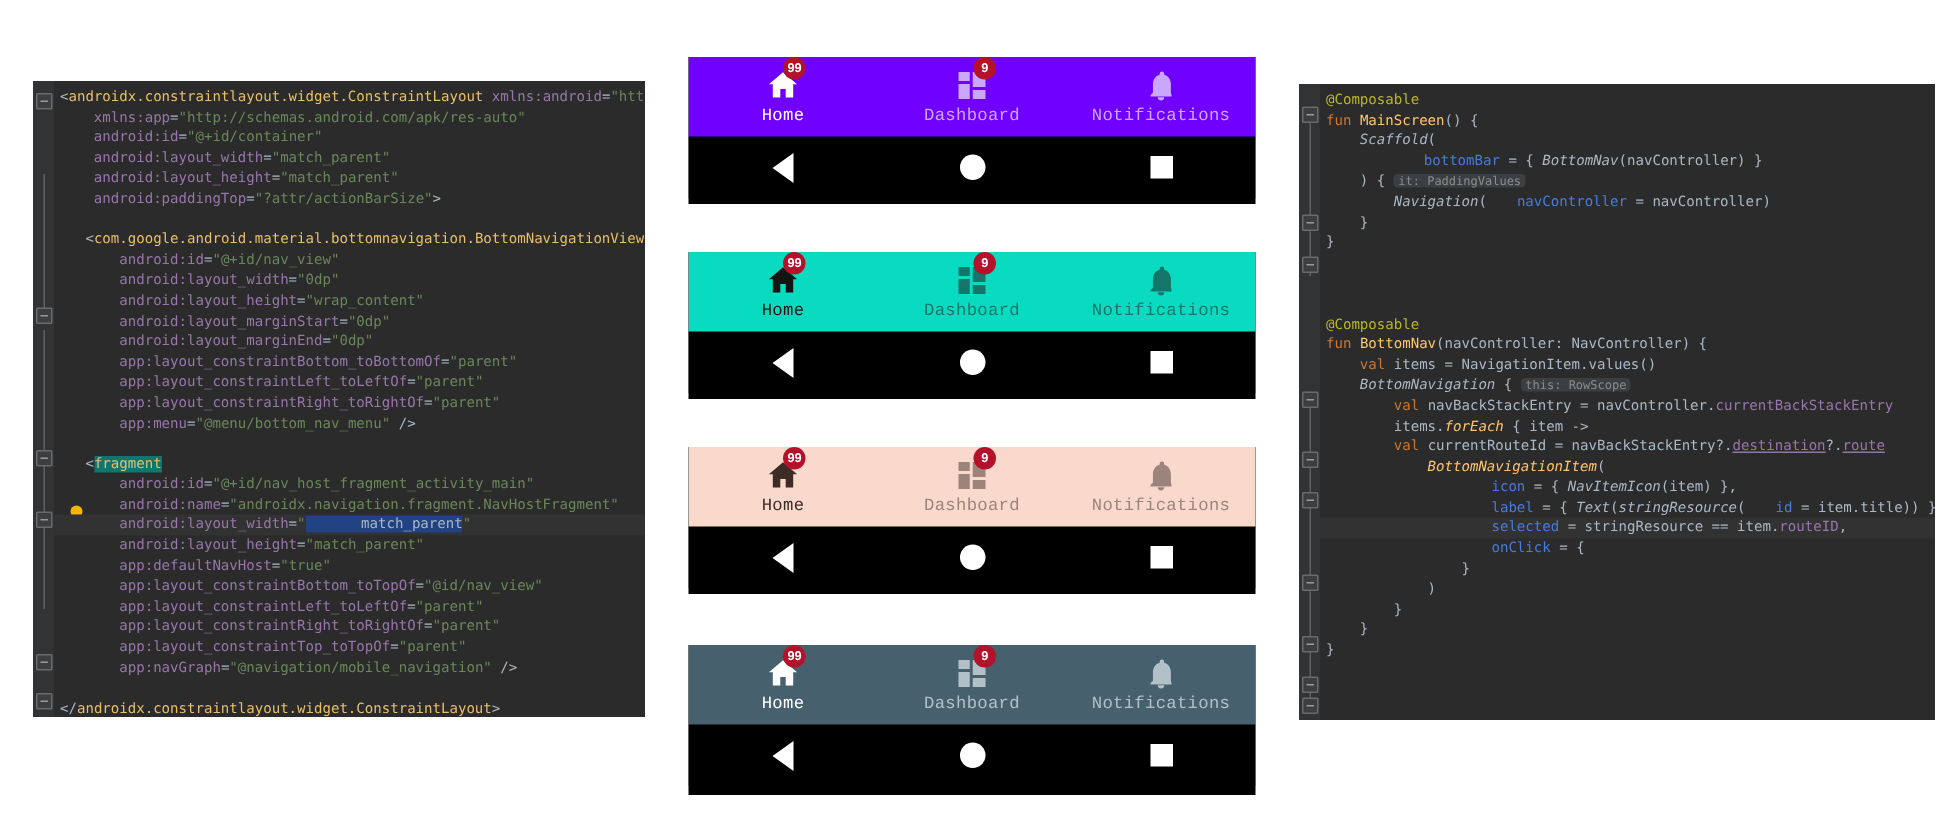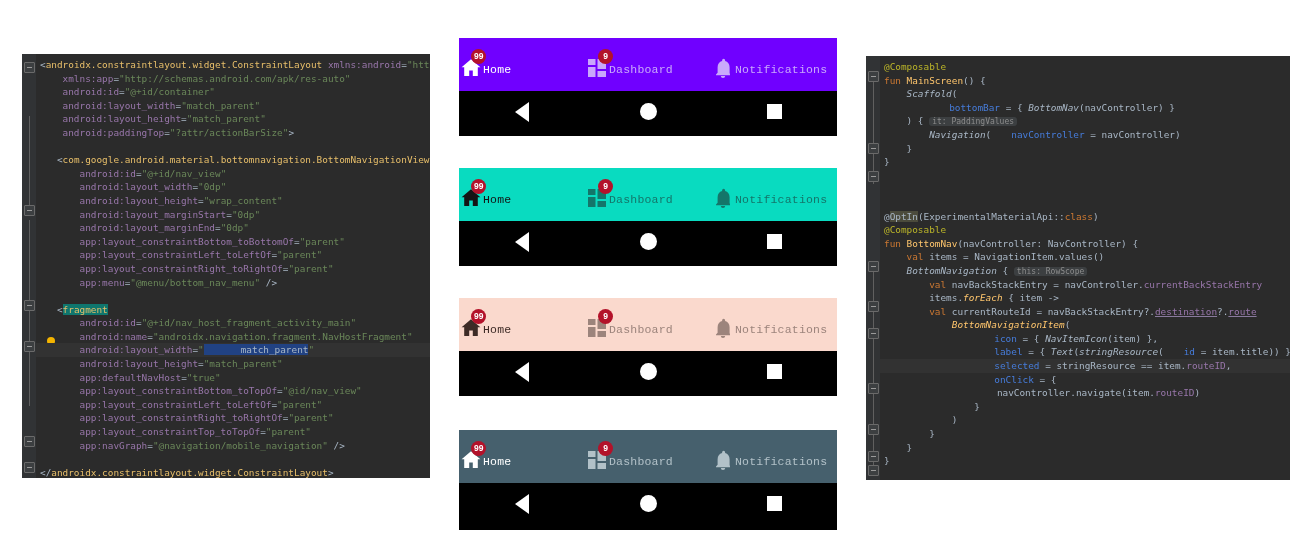--- a/index.html
+++ b/index.html
@@ -106,21 +106,21 @@
   }
   .navbar {
     position: relative;
     height: 53px;
     display: flex;
   }
   .navitem {
     flex: 1;
     position: relative;
     display: flex;
-    flex-direction: row;
+    flex-direction: column;
     align-items: center;
     justify-content: flex-start;
     padding-top: 7px;
   }
   .iconwrap { position: relative; width: 24px; height: 24px; }
   .navlabel {
     font-family: Liberation Mono, monospace;
     font-size: 11.5px;
     margin-top: 2px;
     letter-spacing: 0.2px;
@@ -380,34 +380,32 @@
       <span class="ln"><span class="t-kw">fun</span> <span class="t-fn">MainScreen</span><span class="t-punc">() {</span></span>
       <span class="ln">    <span class="t-italic t-ident">Scaffold</span><span class="t-punc">(</span></span>
       <span class="ln">        <span class="t-param">bottomBar</span> <span class="t-punc">= {</span> <span class="t-italic t-ident">BottomNav</span><span class="t-punc">(navController) }</span></span>
       <span class="ln">    <span class="t-punc">) {</span> <span class="chip">it: PaddingValues</span></span>
       <span class="ln">        <span class="t-italic t-ident">Navigation</span><span class="t-punc">(</span><span class="t-param">navController</span> <span class="t-punc">= navController)</span></span>
       <span class="ln">    <span class="t-punc">}</span></span>
       <span class="ln"><span class="t-punc">}</span></span>
       <span class="ln"> </span>
       <span class="ln"> </span>
       <span class="ln"> </span>
-      <span class="ln"><span class="t-punc">@</span><span class="t-annohl">OptIn</span><span class="t-punc">(</span><span class="t-ident">ExperimentalMaterialApi</span><span class="t-punc">::</span><span class="t-kw">class</span><span class="t-punc">)</span></span>
       <span class="ln"><span class="t-anno">@Composable</span></span>
       <span class="ln"><span class="t-kw">fun</span> <span class="t-fn">BottomNav</span><span class="t-punc">(navController: NavController) {</span></span>
       <span class="ln">    <span class="t-kw">val</span> <span class="t-ident">items</span> <span class="t-punc">= NavigationItem.values()</span></span>
       <span class="ln">    <span class="t-italic t-ident">BottomNavigation</span> <span class="t-punc">{</span> <span class="chip">this: RowScope</span></span>
       <span class="ln">        <span class="t-kw">val</span> <span class="t-ident">navBackStackEntry</span> <span class="t-punc">= navController.</span><span class="t-prop">currentBackStackEntry</span></span>
       <span class="ln">        <span class="t-ident">items.</span><span class="t-italic t-fn">forEach</span> <span class="t-punc">{ item -&gt;</span></span>
       <span class="ln">        <span class="t-kw">val</span> <span class="t-ident">currentRouteId</span> <span class="t-punc">= navBackStackEntry?.</span><span class="t-prop t-under">destination</span><span class="t-punc">?.</span><span class="t-prop t-under">route</span></span>
       <span class="ln">            <span class="t-italic t-fn">BottomNavigationItem</span><span class="t-punc">(</span></span>
       <span class="ln">                <span class="t-param">icon</span> <span class="t-punc">= {</span> <span class="t-italic t-ident">NavItemIcon</span><span class="t-punc">(item) },</span></span>
       <span class="ln">                <span class="t-param">label</span> <span class="t-punc">= {</span> <span class="t-italic t-ident">Text</span><span class="t-punc">(</span><span class="t-italic t-ident">stringResource</span><span class="t-punc">(</span><span class="t-param">id</span> <span class="t-punc">= item.title)) },</span></span>
       <span class="ln hl">                <span class="t-param">selected</span> <span class="t-punc">= stringResource == item.</span><span class="t-prop">routeID</span><span class="t-punc">,</span></span>
       <span class="ln">                <span class="t-param">onClick</span> <span class="t-punc">= {</span></span>
-      <span class="ln">                    <span class="t-punc">navController.navigate(item.</span><span class="t-prop">routeID</span><span class="t-punc">)</span></span>
       <span class="ln">                <span class="t-punc">}</span></span>
       <span class="ln">            <span class="t-punc">)</span></span>
       <span class="ln">        <span class="t-punc">}</span></span>
       <span class="ln">    <span class="t-punc">}</span></span>
       <span class="ln"><span class="t-punc">}</span></span>
     </div>
   </div>
 
 </div>
 

